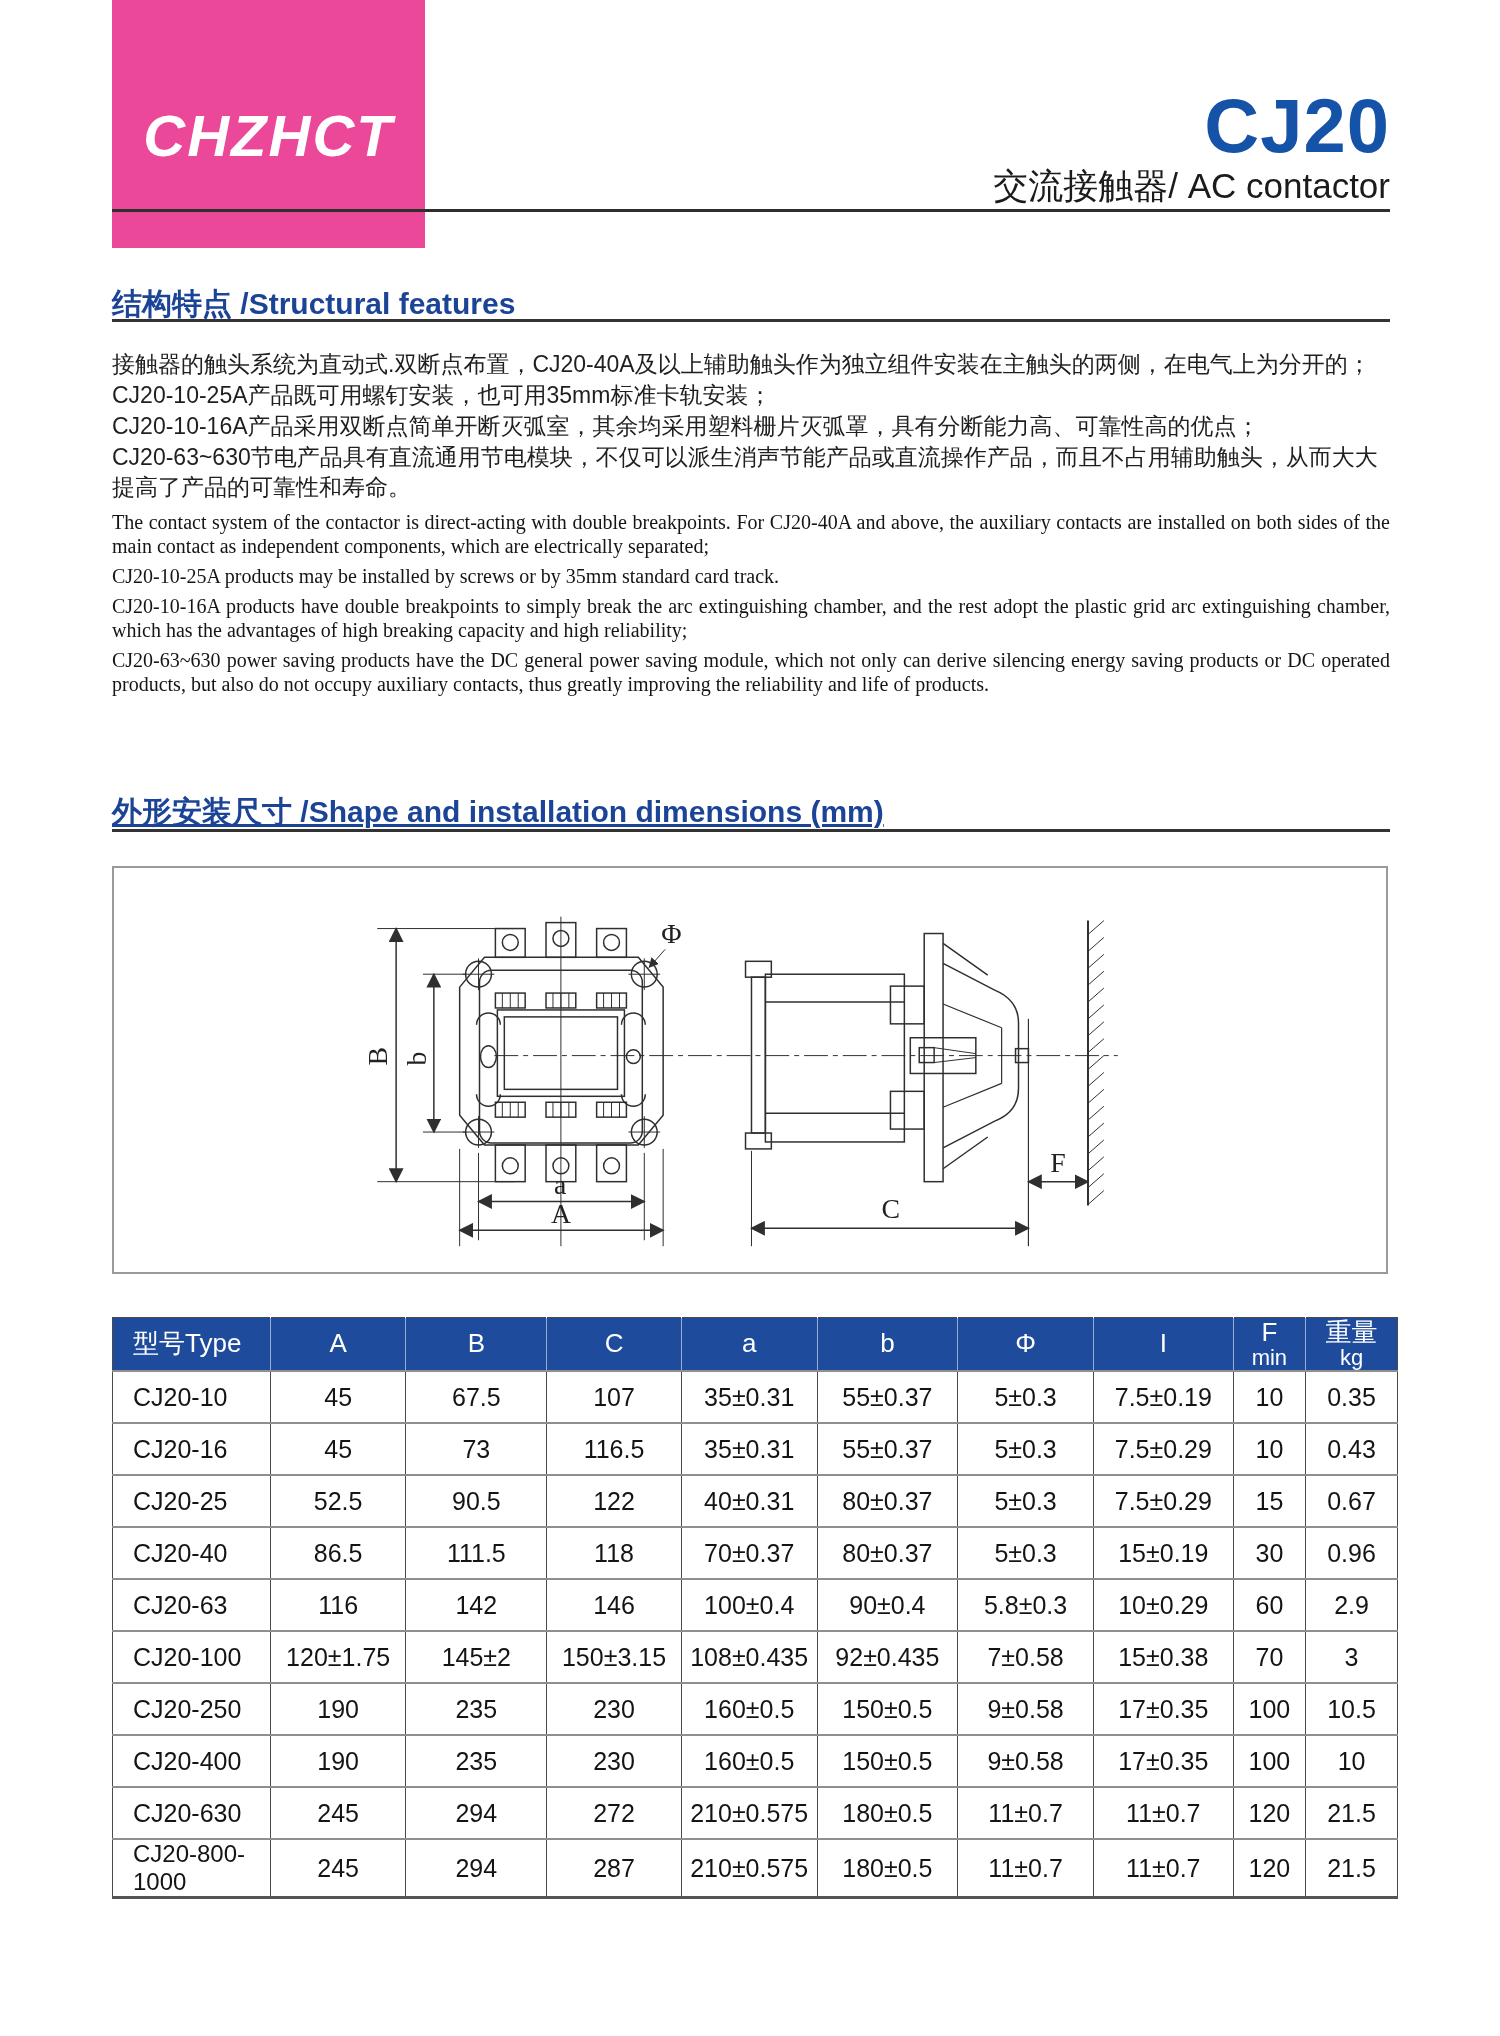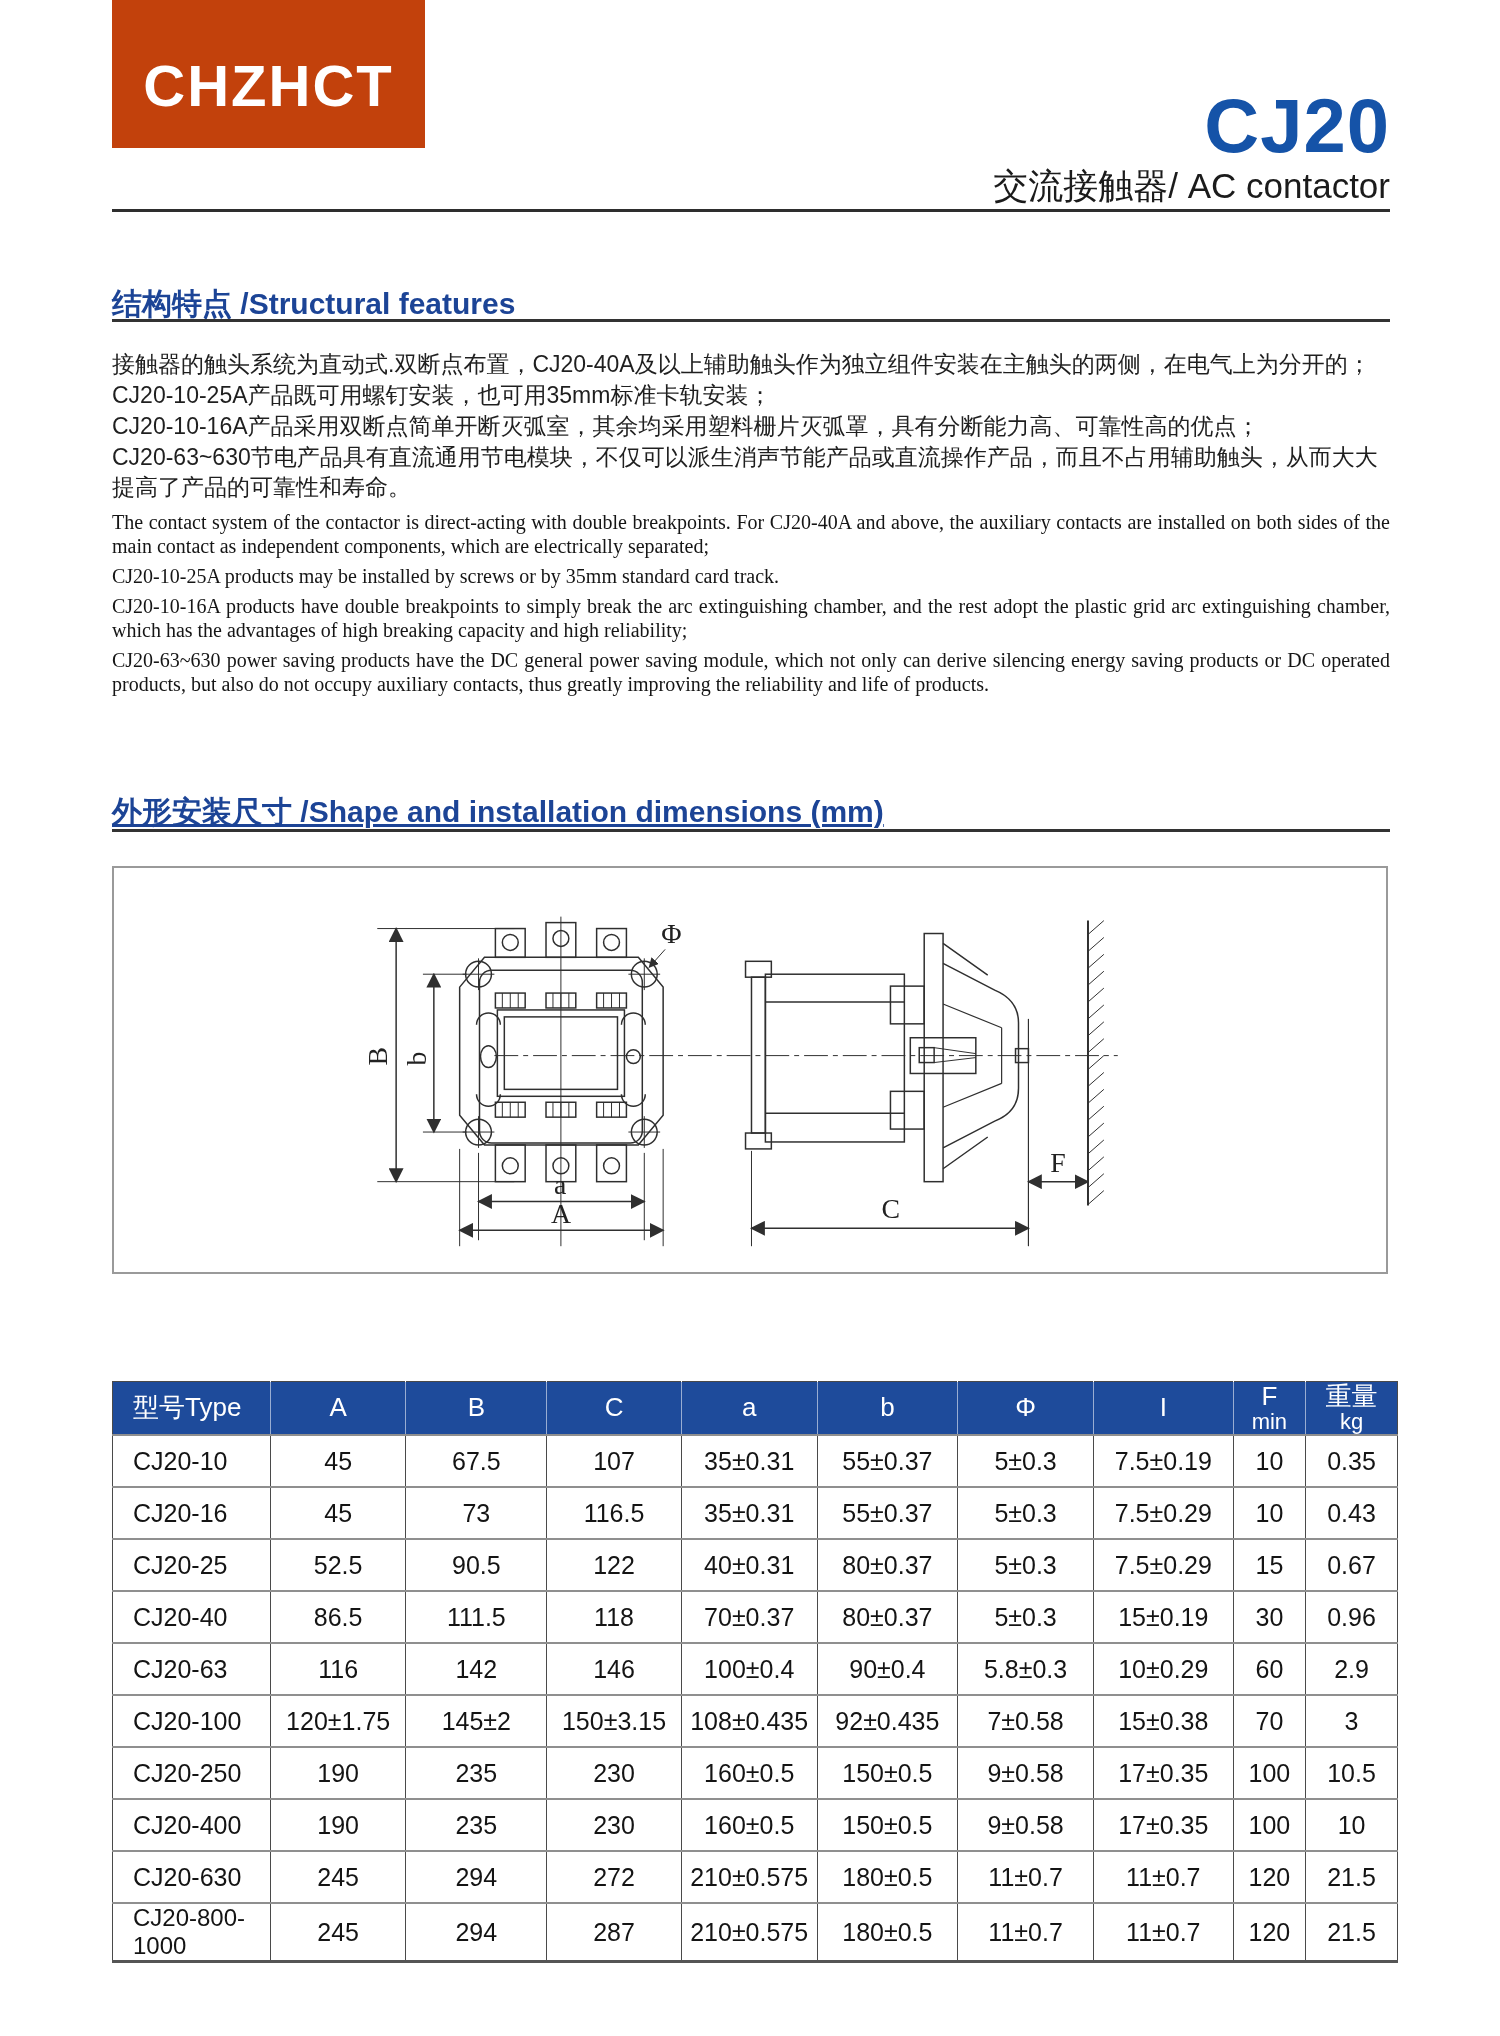--- a/index.html
+++ b/index.html
@@ -1,21 +1,21 @@
 <!DOCTYPE html>
 <html><head>
 <meta charset="utf-8">
 <style>
   html,body{margin:0;padding:0;background:#fff;}
   .sheet{position:relative;width:1500px;height:2036px;background:#ffffff;overflow:hidden;
          font-family:"Liberation Sans",sans-serif;color:#1a1a1a;}
 
   
-  .logo{position:absolute;left:112px;top:0;width:313px;height:148px;background:#c2410c;
-        display:flex;align-items:center;justify-content:center;}
+  .logo{position:absolute;left:112px;top:0;width:313px;height:248px;background:#ec4899;
+        display:flex;align-items:center;justify-content:center;font-style:italic;}
   .logo span{color:#fff;font-weight:bold;font-size:58px;letter-spacing:2px;padding-top:22px;}
   .model{position:absolute;right:110px;top:88px;font-size:76px;font-weight:bold;color:#1553A8;
          letter-spacing:1px;line-height:1;}
   .subtitle{position:absolute;right:110px;top:168px;font-size:35px;color:#1b1b1b;line-height:1;margin-left:44px;}
   .header-rule{position:absolute;left:112px;width:1278px;top:209px;height:3px;background:#2e2e2e;}
 
   
   .sec-title{position:absolute;left:112px;font-size:30px;font-weight:bold;color:#1C4496;line-height:1;}
   .sec-rule{position:absolute;left:112px;width:1278px;height:3px;background:#333;}
 
@@ -25,21 +25,21 @@
   .en-paras{position:absolute;left:112px;top:498px;width:1278px;font-family:Liberation Serif, serif;margin-top:12px;}
   .en-paras p{margin:0 0 6px 0;font-size:20px;line-height:24px;text-align:justify;color:#151515;}
 
   
   .drawing-box{position:absolute;left:112px;top:866px;width:1276px;height:408px;
                border:2px solid #9a9a9a;box-sizing:border-box;background:#fff;}
   .drawing-box svg{display:block;width:100%;height:100%;}
   .dim-label{font-family:"Liberation Serif",serif;font-size:28px;fill:#222;}
 
   
-  table.dims{position:absolute;left:112px;top:1381px;width:1286px;border-collapse:collapse;
+  table.dims{position:absolute;left:112px;top:1317px;width:1286px;border-collapse:collapse;
              table-layout:fixed;border:1px solid #4a4a4a;border-bottom:3px solid #555;}
   table.dims th{background:#1E4B9B;color:#fff;font-weight:normal;font-size:26px;height:52px;
                 padding:0;border-left:1px solid rgba(255,255,255,.55);vertical-align:middle;text-align:center;}
   table.dims th:first-child{border-left:none;text-align:left;padding-left:20px;}
   table.dims th .sub{display:block;font-size:22px;line-height:1.05;}
   table.dims th .top{display:block;line-height:1.05;}
   table.dims td{height:50px;padding:0;font-size:25px;text-align:center;vertical-align:middle;
                 border-left:1px solid #4a4a4a;border-top:2px solid #8f8f8f;color:#141414;}
   table.dims td:first-child{border-left:none;text-align:left;padding-left:20px;}
   table.dims tr:last-child td:first-child{font-size:24px;}

